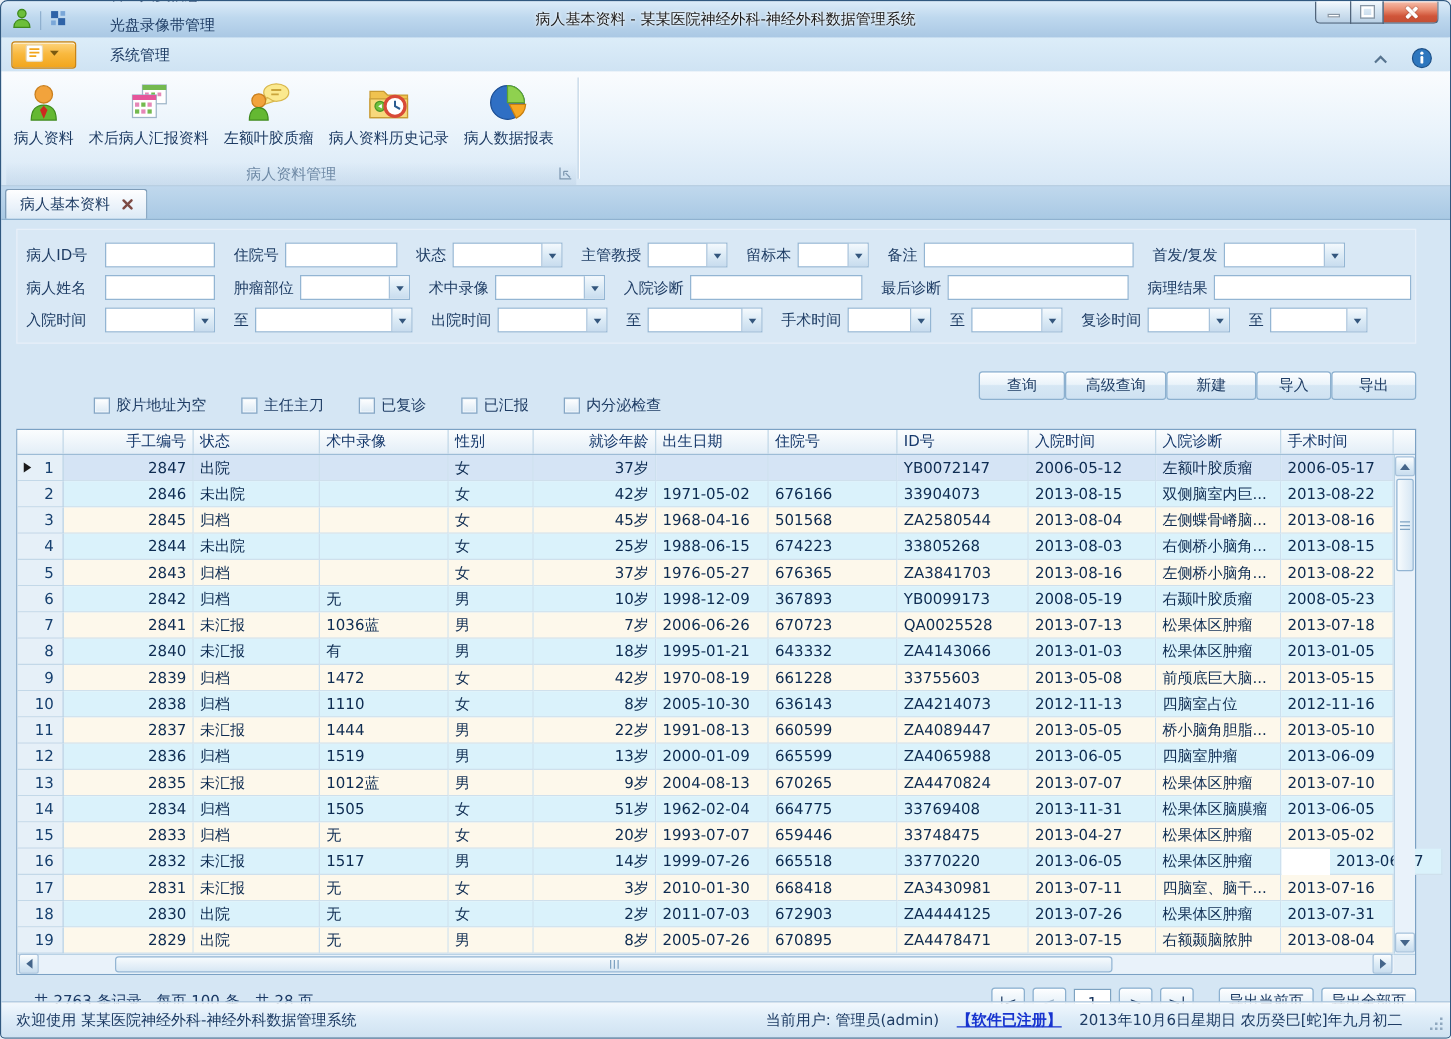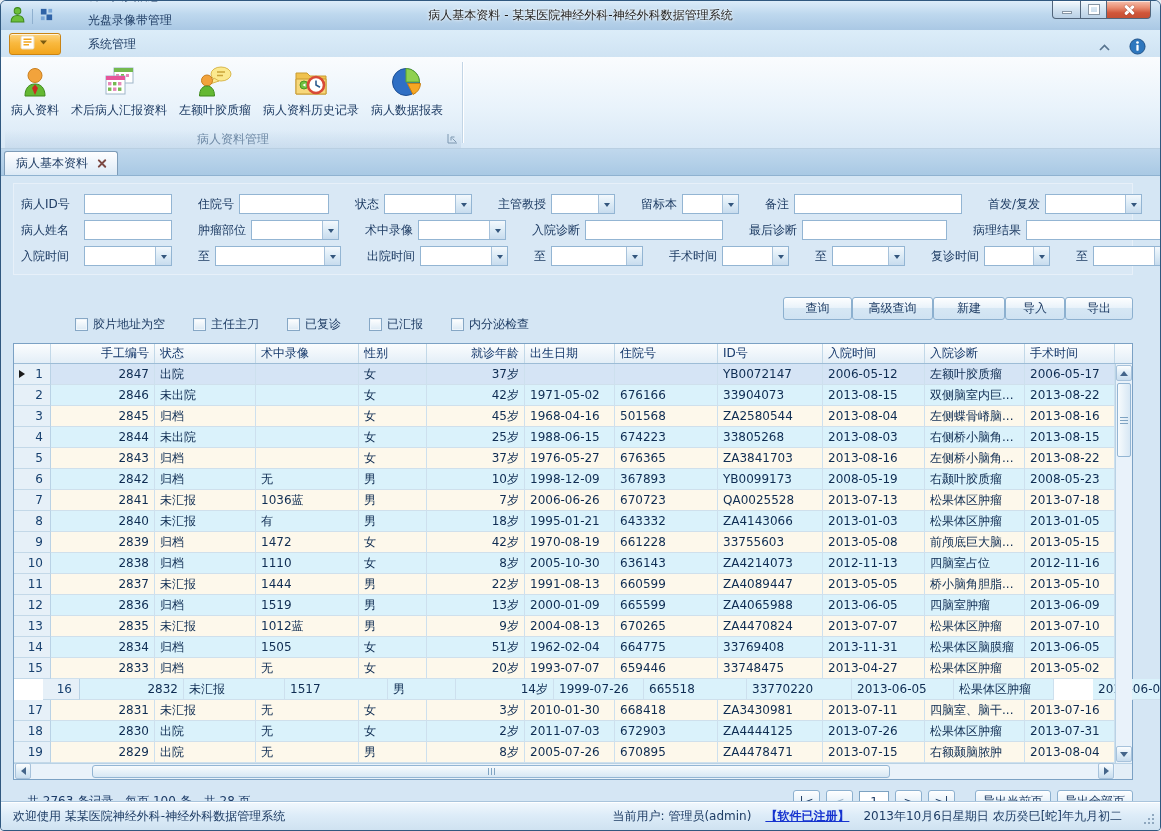--- a/index.html
+++ b/index.html
@@ -50,21 +50,21 @@
   .doc-tab{height:24px;display:flex;align-items:center;gap:9px;padding:0 11px;
     background:linear-gradient(#fefeff,#eaf2fa 60%,#dbe9f5);border:1px solid #7e9cb8;border-bottom:none;border-radius:3px 3px 0 0;}
   .doc-x{position:relative;width:9px;height:9px;display:inline-block;}
   .doc-x::before,.doc-x::after{content:"";position:absolute;left:3.6px;top:-1px;width:2.2px;height:11px;background:#7d4a44;border-radius:1px;}
   .doc-x::before{transform:rotate(45deg);}
   .doc-x::after{transform:rotate(-45deg);}
   .page{height:626px;background:#d5e6f4;padding:7px 10px 0 12px;}
   
   .filter-panel{width:1120px;padding:5px 0 3px 4px;border:1px solid #e7f0f9;background:rgba(255,255,255,.10);}
   .f-row{display:flex;align-items:center;height:22px;margin:4px 0;}
-  .f-item{display:flex;align-items:center;margin-right:23px;}
+  .f-item{display:flex;align-items:center;margin-right:12px;}
   .f-label{color:#1e3c64;margin:0 5px 0 3px;white-space:nowrap;}
   .txt{height:20px;border:1px solid #93b5d3;background:#fff;padding:0 3px;font:inherit;color:#13315c;}
   .combo{height:20px;border:1px solid #93b5d3;background:#fff;display:flex;}
   .combo .cf{flex:1;}
   .combo .cbtn{width:16px;background:linear-gradient(#f4f9fd,#dcebf6 50%,#c8dcee);border-left:1px solid #a7c2db;display:flex;align-items:center;justify-content:center;}
   .combo .cbtn::after{content:"";border:3.5px solid transparent;border-top:4.5px solid #33567d;margin-top:4px;}
   
   .toolbar-row{width:1120px;display:flex;align-items:center;margin:9px 0 10px;}
   .cb-zone{display:flex;gap:28px;padding-left:62px;flex:1;}
   .cb-item{display:flex;align-items:center;gap:5px;margin-top:32px;}
@@ -685,21 +685,21 @@
               <div class="g-cell" style="width: 68px;">女</div>
               <div class="g-cell" style="width: 98px; text-align: right;">20岁</div>
               <div class="g-cell" style="width: 90px;">1993-07-07</div>
               <div class="g-cell" style="width: 103px;">659446</div>
               <div class="g-cell" style="width: 105px;">33748475</div>
               <div class="g-cell" style="width: 102px;">2013-04-27</div>
               <div class="g-cell" style="width: 100px;">松果体区肿瘤</div>
               <div class="g-cell" style="width: 90px;">2013-05-02</div>
             </div>
             <div class="g-row even">
-              <div class="g-cell g-rowhead" style="width: 37px; margin-left: 29px;">
+              <div class="g-cell g-rowhead" style="width: 37px;">
                 <span>16</span>
               </div>
               <div class="g-cell" style="width: 104px; text-align: right;">2832</div>
               <div class="g-cell" style="width: 101px;">未汇报</div>
               <div class="g-cell" style="width: 103px;">1517</div>
               <div class="g-cell" style="width: 68px;">男</div>
               <div class="g-cell" style="width: 98px; text-align: right;">14岁</div>
               <div class="g-cell" style="width: 90px;">1999-07-26</div>
               <div class="g-cell" style="width: 103px;">665518</div>
               <div class="g-cell" style="width: 105px;">33770220</div>

